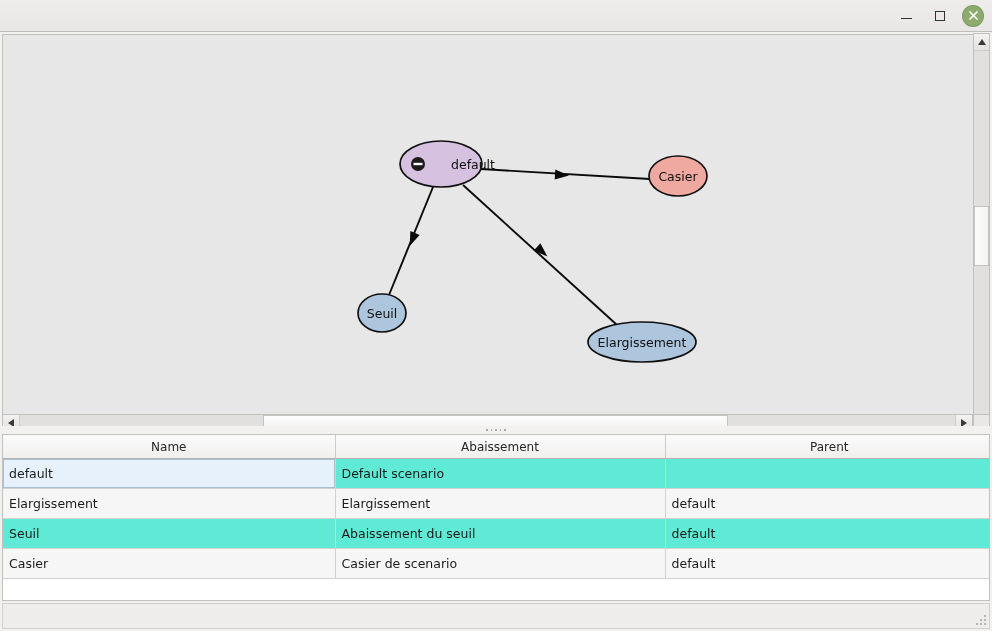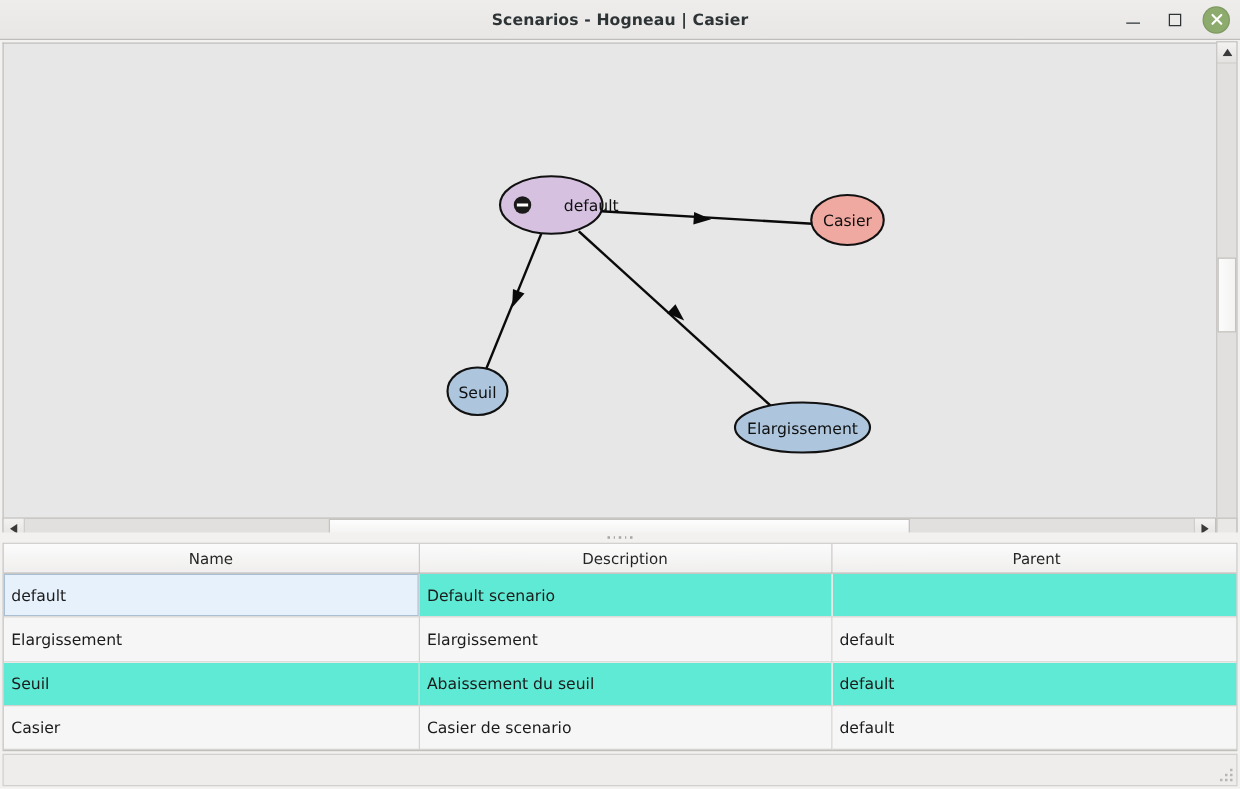--- a/index.html
+++ b/index.html
@@ -234,21 +234,21 @@
 
   
   .table-wrap {
     flex: 1;
     margin: 0 2px 0 2px;
     background: #ffffff;
     border: 1px solid #c2c0bd;
     box-sizing: border-box;
     overflow: hidden;
     display: flex;
-    flex-direction: row;
+    flex-direction: column;
   }
   table.grid {
     width: 100%;
     border-collapse: collapse;
     table-layout: fixed;
   }
   table.grid th {
     height: 23px;
     background: linear-gradient(to bottom, #fbfbfb 0%, #f0efee 100%);
     border-right: 1px solid #cdcbc8;
@@ -304,21 +304,20 @@
     height: 2px;
     background: #b8b6b3;
   }
 </style>
 </head>
 <body>
 
 <div class="window">
 
   <div class="titlebar">
-    <div class="title-text">Scenarios - Hogneau | Casier</div>
     <div class="win-controls">
       <div class="win-btn">
         <span class="min-glyph"></span>
       </div>
       <div class="win-btn">
         <span class="max-glyph"></span>
       </div>
       <div class="close-btn">
         <svg width="11" height="11" viewBox="0 0 11 11">
           <path d="M2 2 L9 9 M9 2 L2 9" stroke="#ffffff" stroke-width="1.7" stroke-linecap="round"></path>
@@ -413,21 +412,21 @@
   <div class="table-wrap">
     <table class="grid">
       <colgroup>
         <col style="width:332px">
         <col style="width:330px">
         <col style="width:328px">
       </colgroup>
       <thead>
         <tr>
           <th>Name</th>
-          <th>Description</th>
+          <th>Abaissement</th>
           <th>Parent</th>
         </tr>
       </thead>
       <tbody>
         <tr class="row-odd row-selected">
           <td class="cell-selected">default</td>
           <td>Default scenario</td>
           <td></td>
         </tr>
         <tr class="row-even">

